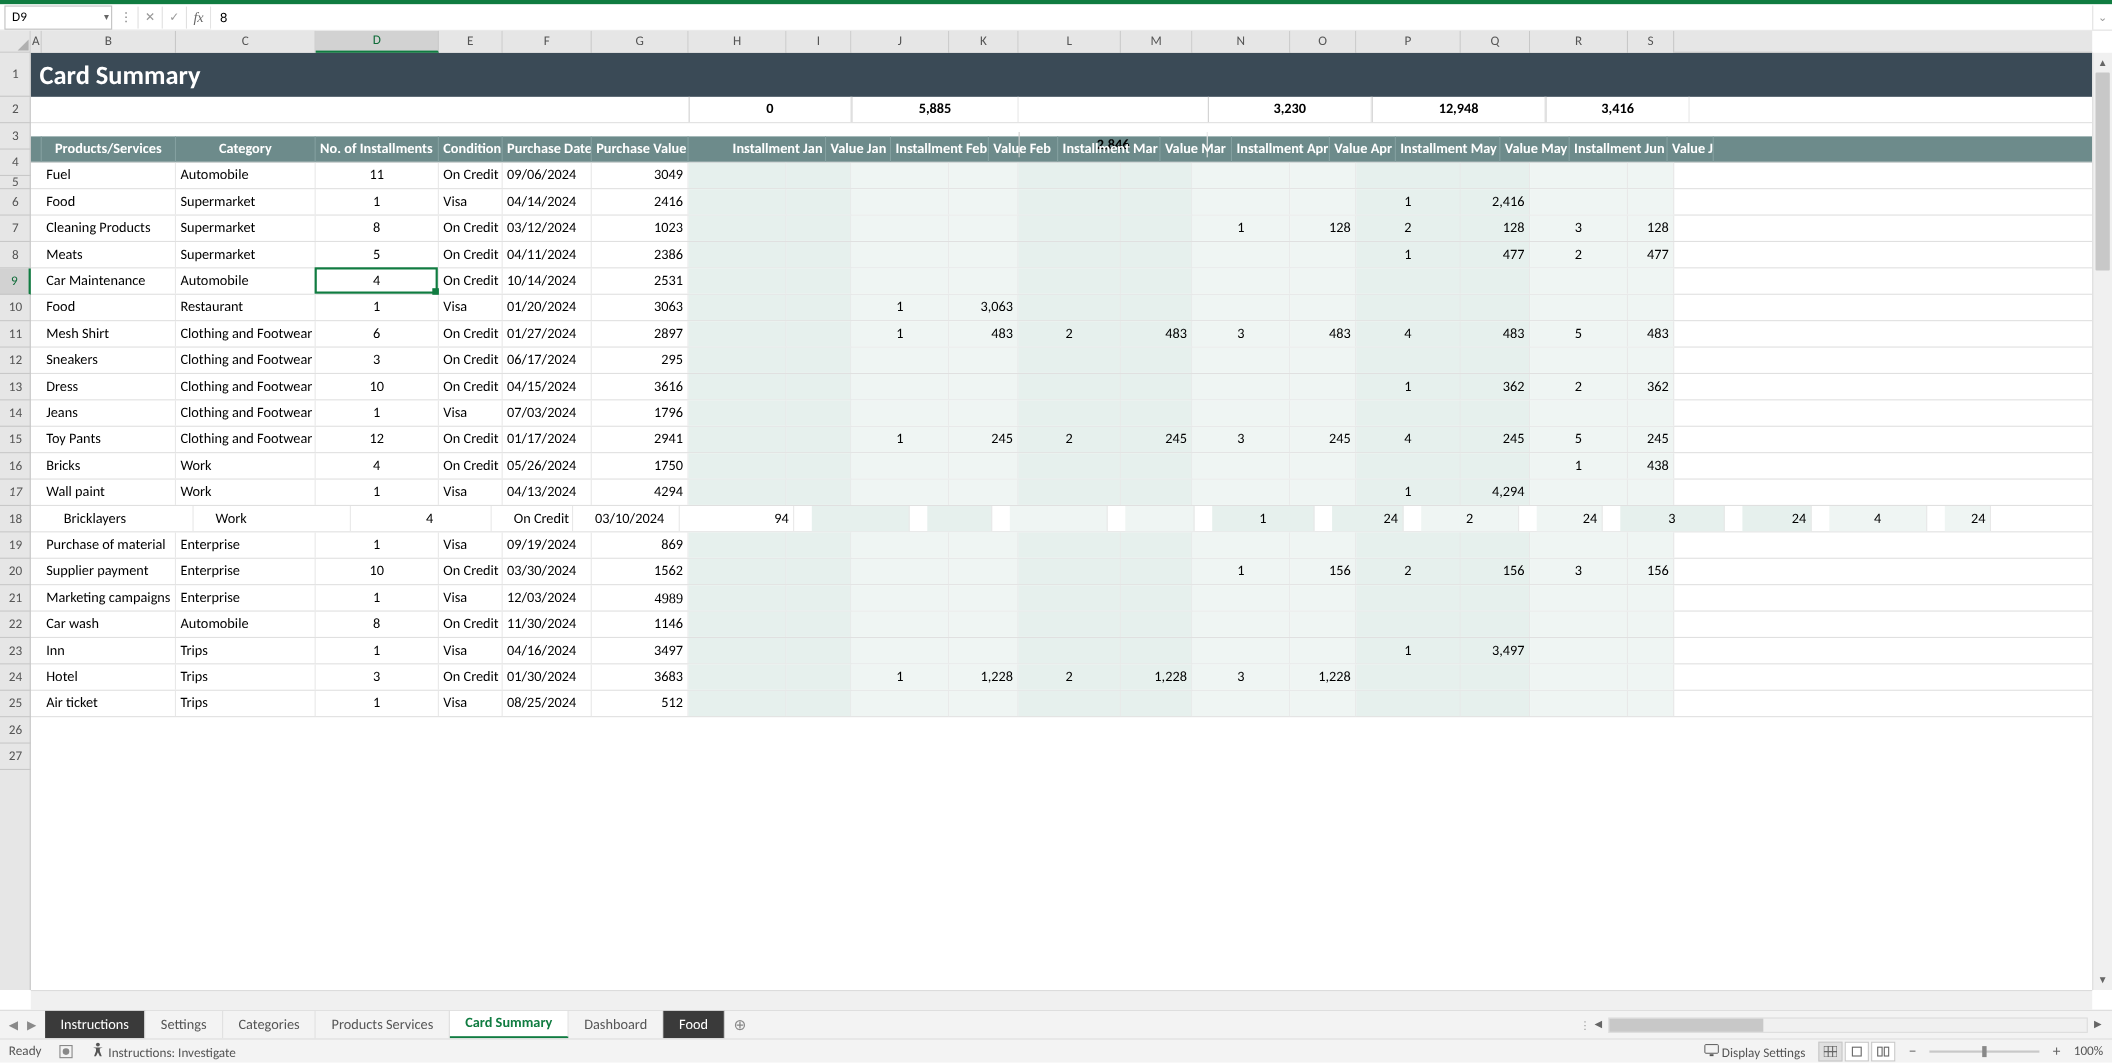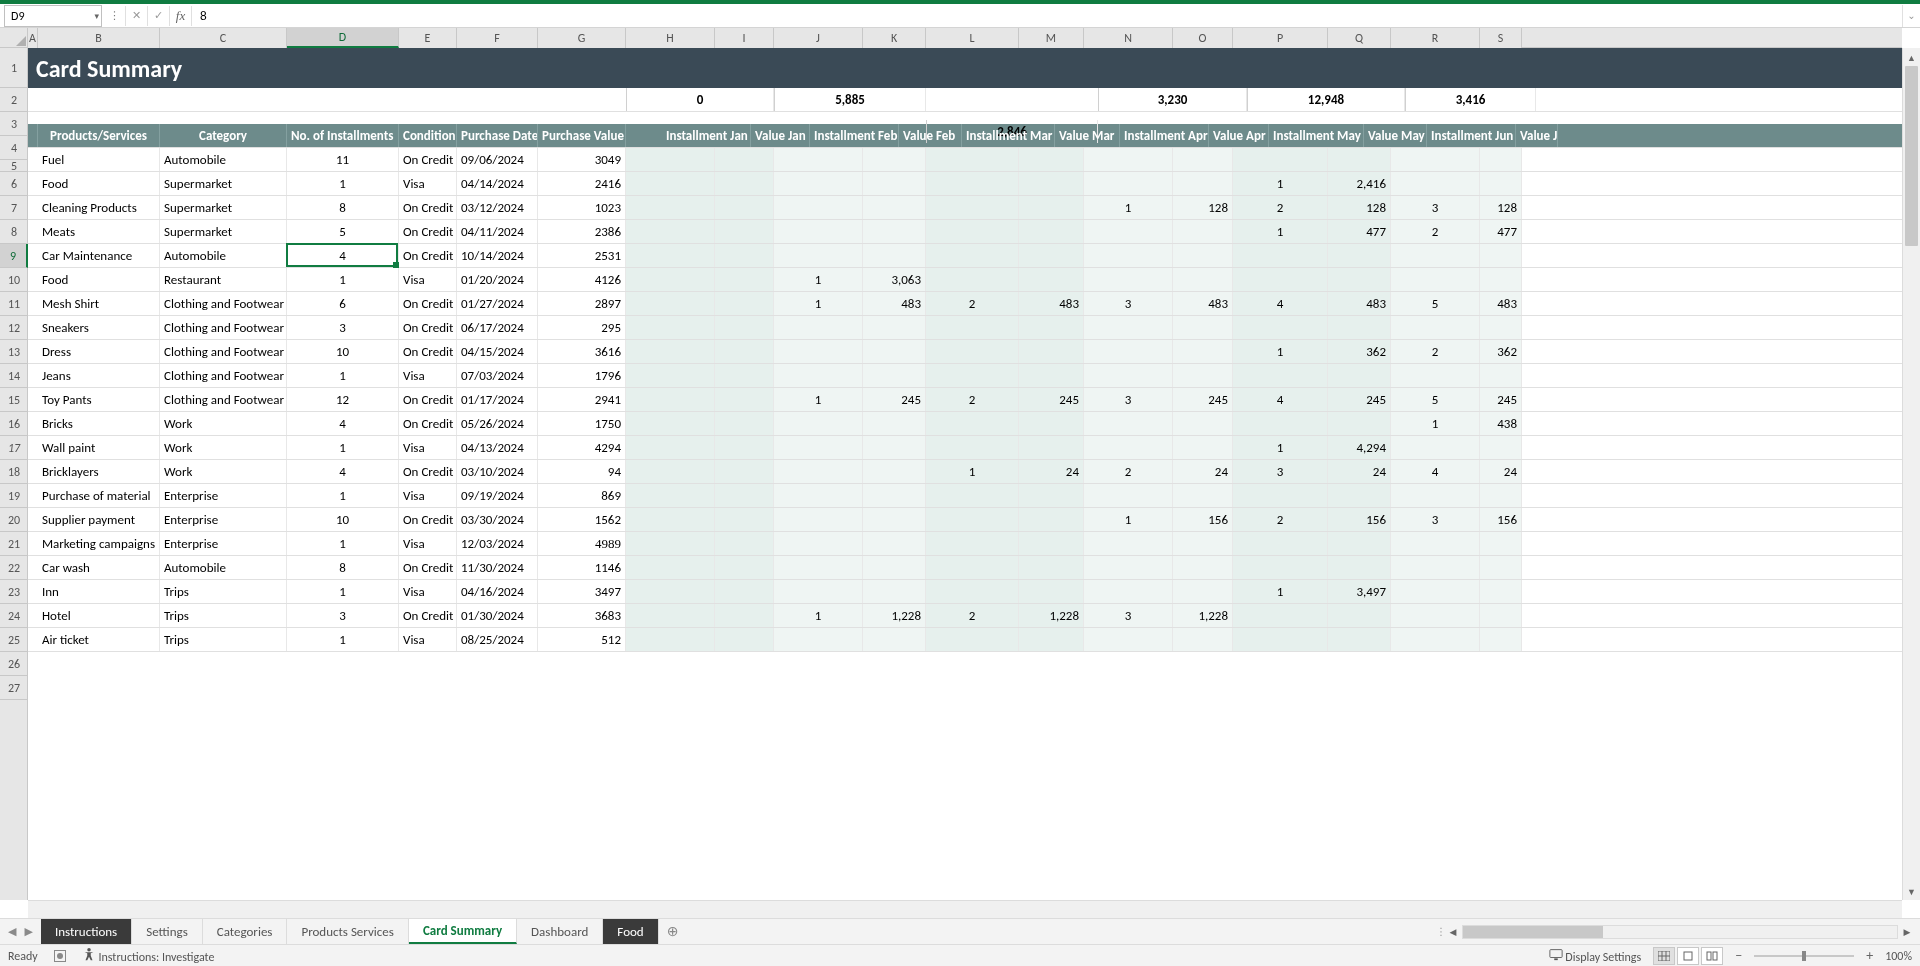--- a/index.html
+++ b/index.html
@@ -311,21 +311,21 @@
           <div class="c shade-b center" style="width: 89px;"></div>
           <div class="c shade-b right" style="width: 42px;"></div>
         </div>
         <div class="r" style="height: 24px;">
           <div class="c noborder" style="width: 10px;"></div>
           <div class="c " style="width: 122px;">Food</div>
           <div class="c " style="width: 127px;">Restaurant</div>
           <div class="c center" style="width: 112px;">1</div>
           <div class="c " style="width: 58px;">Visa</div>
           <div class="c " style="width: 81px;">01/20/2024</div>
-          <div class="c right" style="width: 88px;">4126</div>
+          <div class="c right" style="width: 88px;">3063</div>
           <div class="c shade-a center" style="width: 89px;"></div>
           <div class="c shade-a right" style="width: 59px;"></div>
           <div class="c shade-b center" style="width: 89px;">1</div>
           <div class="c shade-b right" style="width: 63px;">3,063</div>
           <div class="c shade-a center" style="width: 93px;"></div>
           <div class="c shade-a right" style="width: 65px;"></div>
           <div class="c shade-b center" style="width: 89px;"></div>
           <div class="c shade-b right" style="width: 60px;"></div>
           <div class="c shade-a center" style="width: 95px;"></div>
           <div class="c shade-a right" style="width: 63px;"></div>
@@ -472,21 +472,21 @@
           <div class="c shade-b right" style="width: 63px;"></div>
           <div class="c shade-a center" style="width: 93px;"></div>
           <div class="c shade-a right" style="width: 65px;"></div>
           <div class="c shade-b center" style="width: 89px;"></div>
           <div class="c shade-b right" style="width: 60px;"></div>
           <div class="c shade-a center" style="width: 95px;">1</div>
           <div class="c shade-a right" style="width: 63px;">4,294</div>
           <div class="c shade-b center" style="width: 89px;"></div>
           <div class="c shade-b right" style="width: 42px;"></div>
         </div>
-        <div class="r" style="height: 24px;">
+        <div class="r" style="height: 24px; gap: 16px;">
           <div class="c noborder" style="width: 10px;"></div>
           <div class="c " style="width: 122px;">Bricklayers</div>
           <div class="c " style="width: 127px;">Work</div>
           <div class="c center" style="width: 112px;">4</div>
           <div class="c " style="width: 58px;">On Credit</div>
           <div class="c " style="width: 81px;">03/10/2024</div>
           <div class="c right" style="width: 88px;">94</div>
           <div class="c shade-a center" style="width: 89px;"></div>
           <div class="c shade-a right" style="width: 59px;"></div>
           <div class="c shade-b center" style="width: 89px;"></div>

